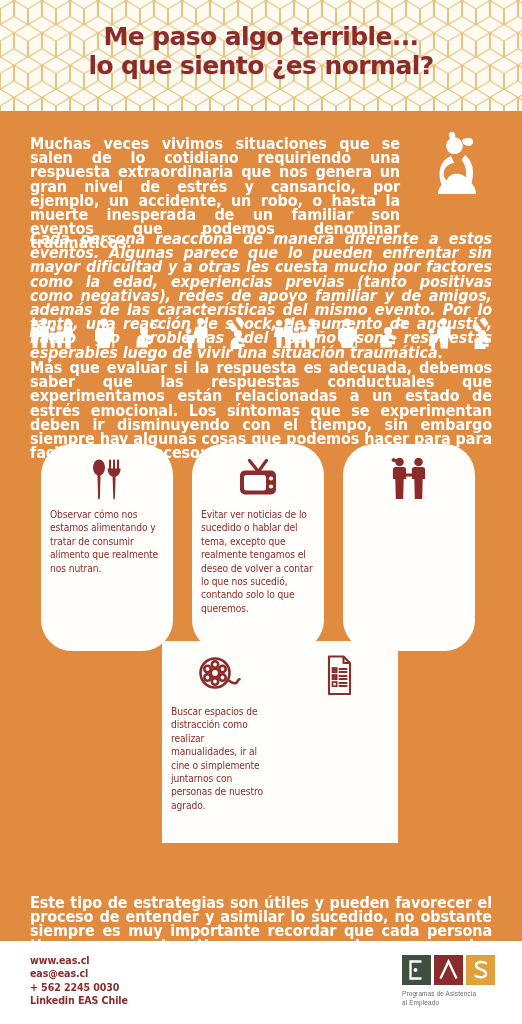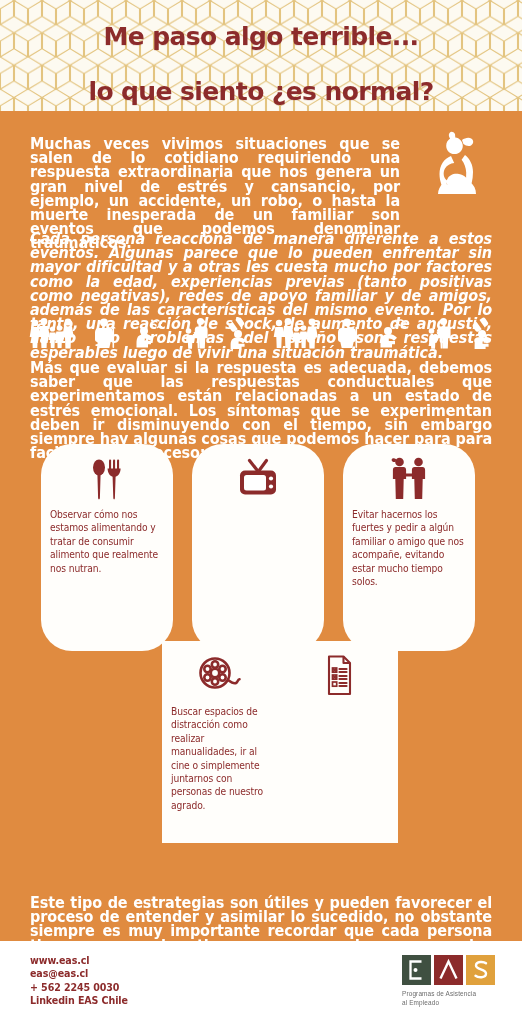--- a/index.html
+++ b/index.html
@@ -45,21 +45,21 @@
     text-align: center;
     color: #8c2b2b;
     font-family: "DejaVu Sans", sans-serif;
     font-weight: bold;
     font-size: 25px;
     line-height: 29px;
     letter-spacing: -0.6px;
     z-index: 3;
     text-shadow: 0 1px 0 rgba(120,40,40,0.10);
   }
-  .header-title .line2 { display: block; margin-top: 26px; }
+  .header-title .line2 { display: block; }
 
   
   .body-orange {
     position: relative;
     width: 522px;
     height: 830px;
     background: #e08b40;
     padding: 0;
   }
 
@@ -412,36 +412,36 @@
             <g fill="none" stroke="#8c2b2b" stroke-width="3.2" stroke-linecap="round">
               <path d="M13.5,2.5 L21,12"></path>
               <path d="M30.5,2.5 L23.5,12"></path>
             </g>
             <rect x="4" y="12.5" width="36" height="24" rx="5" fill="#8c2b2b"></rect>
             <rect x="8" y="17" width="22" height="15.5" rx="2.5" fill="#ffffff"></rect>
             <circle cx="35" cy="20.5" r="2.1" fill="#ffffff"></circle>
             <circle cx="35" cy="28.5" r="2.1" fill="#ffffff"></circle>
           </svg>
         </div>
+        <div class="card-text">Evitar ver noticias de lo sucedido o hablar del tema, excepto que realmente tengamos el deseo de volver a contar lo que nos sucedió, contando solo lo que queremos.</div>
       </div>
 
       <div class="card">
         <div class="card-icon">
           <svg width="42" height="44" viewBox="0 0 42 44" aria-hidden="true">
             <g fill="#8c2b2b">
               <circle cx="11.5" cy="5" r="4.3"></circle>
               <path d="M8.2,2.2 c-2,-1.6 -4.6,-1.2 -4.6,0.8 c0,1.6 2,2.4 4,1.9 z"></path>
               <path d="M7.5,10 h8 c1.6,0 2.6,1.3 2.6,3 l0,9 h-2.4 l-0.5,20 h-7.4 l-0.5,-20 h-2.4 l0,-9 c0,-1.7 1,-3 2.6,-3 z"></path>
               <circle cx="30.5" cy="5" r="4.3"></circle>
               <path d="M26.5,10 h8 c1.6,0 2.6,1.3 2.6,3 l0,9 h-2.4 l-0.5,20 h-7.4 l-0.5,-20 h-2.4 l0,-9 c0,-1.7 1,-3 2.6,-3 z"></path>
               <rect x="14.5" y="16.5" width="13" height="3.1" rx="1.5"></rect>
             </g>
           </svg>
         </div>
-        <div class="card-text">Evitar hacernos los fuertes y pedir a algún familiar o amigo que nos acompañe, evitando estar mucho tiempo solos.</div>
       </div>
 
     </div>
 
     <div class="cards-row-2">
 
       <div class="card">
         <div class="card-icon">
           <svg width="48" height="40" viewBox="0 0 48 40" aria-hidden="true">
             <g fill="none" stroke="#8c2b2b" stroke-width="2.6">

